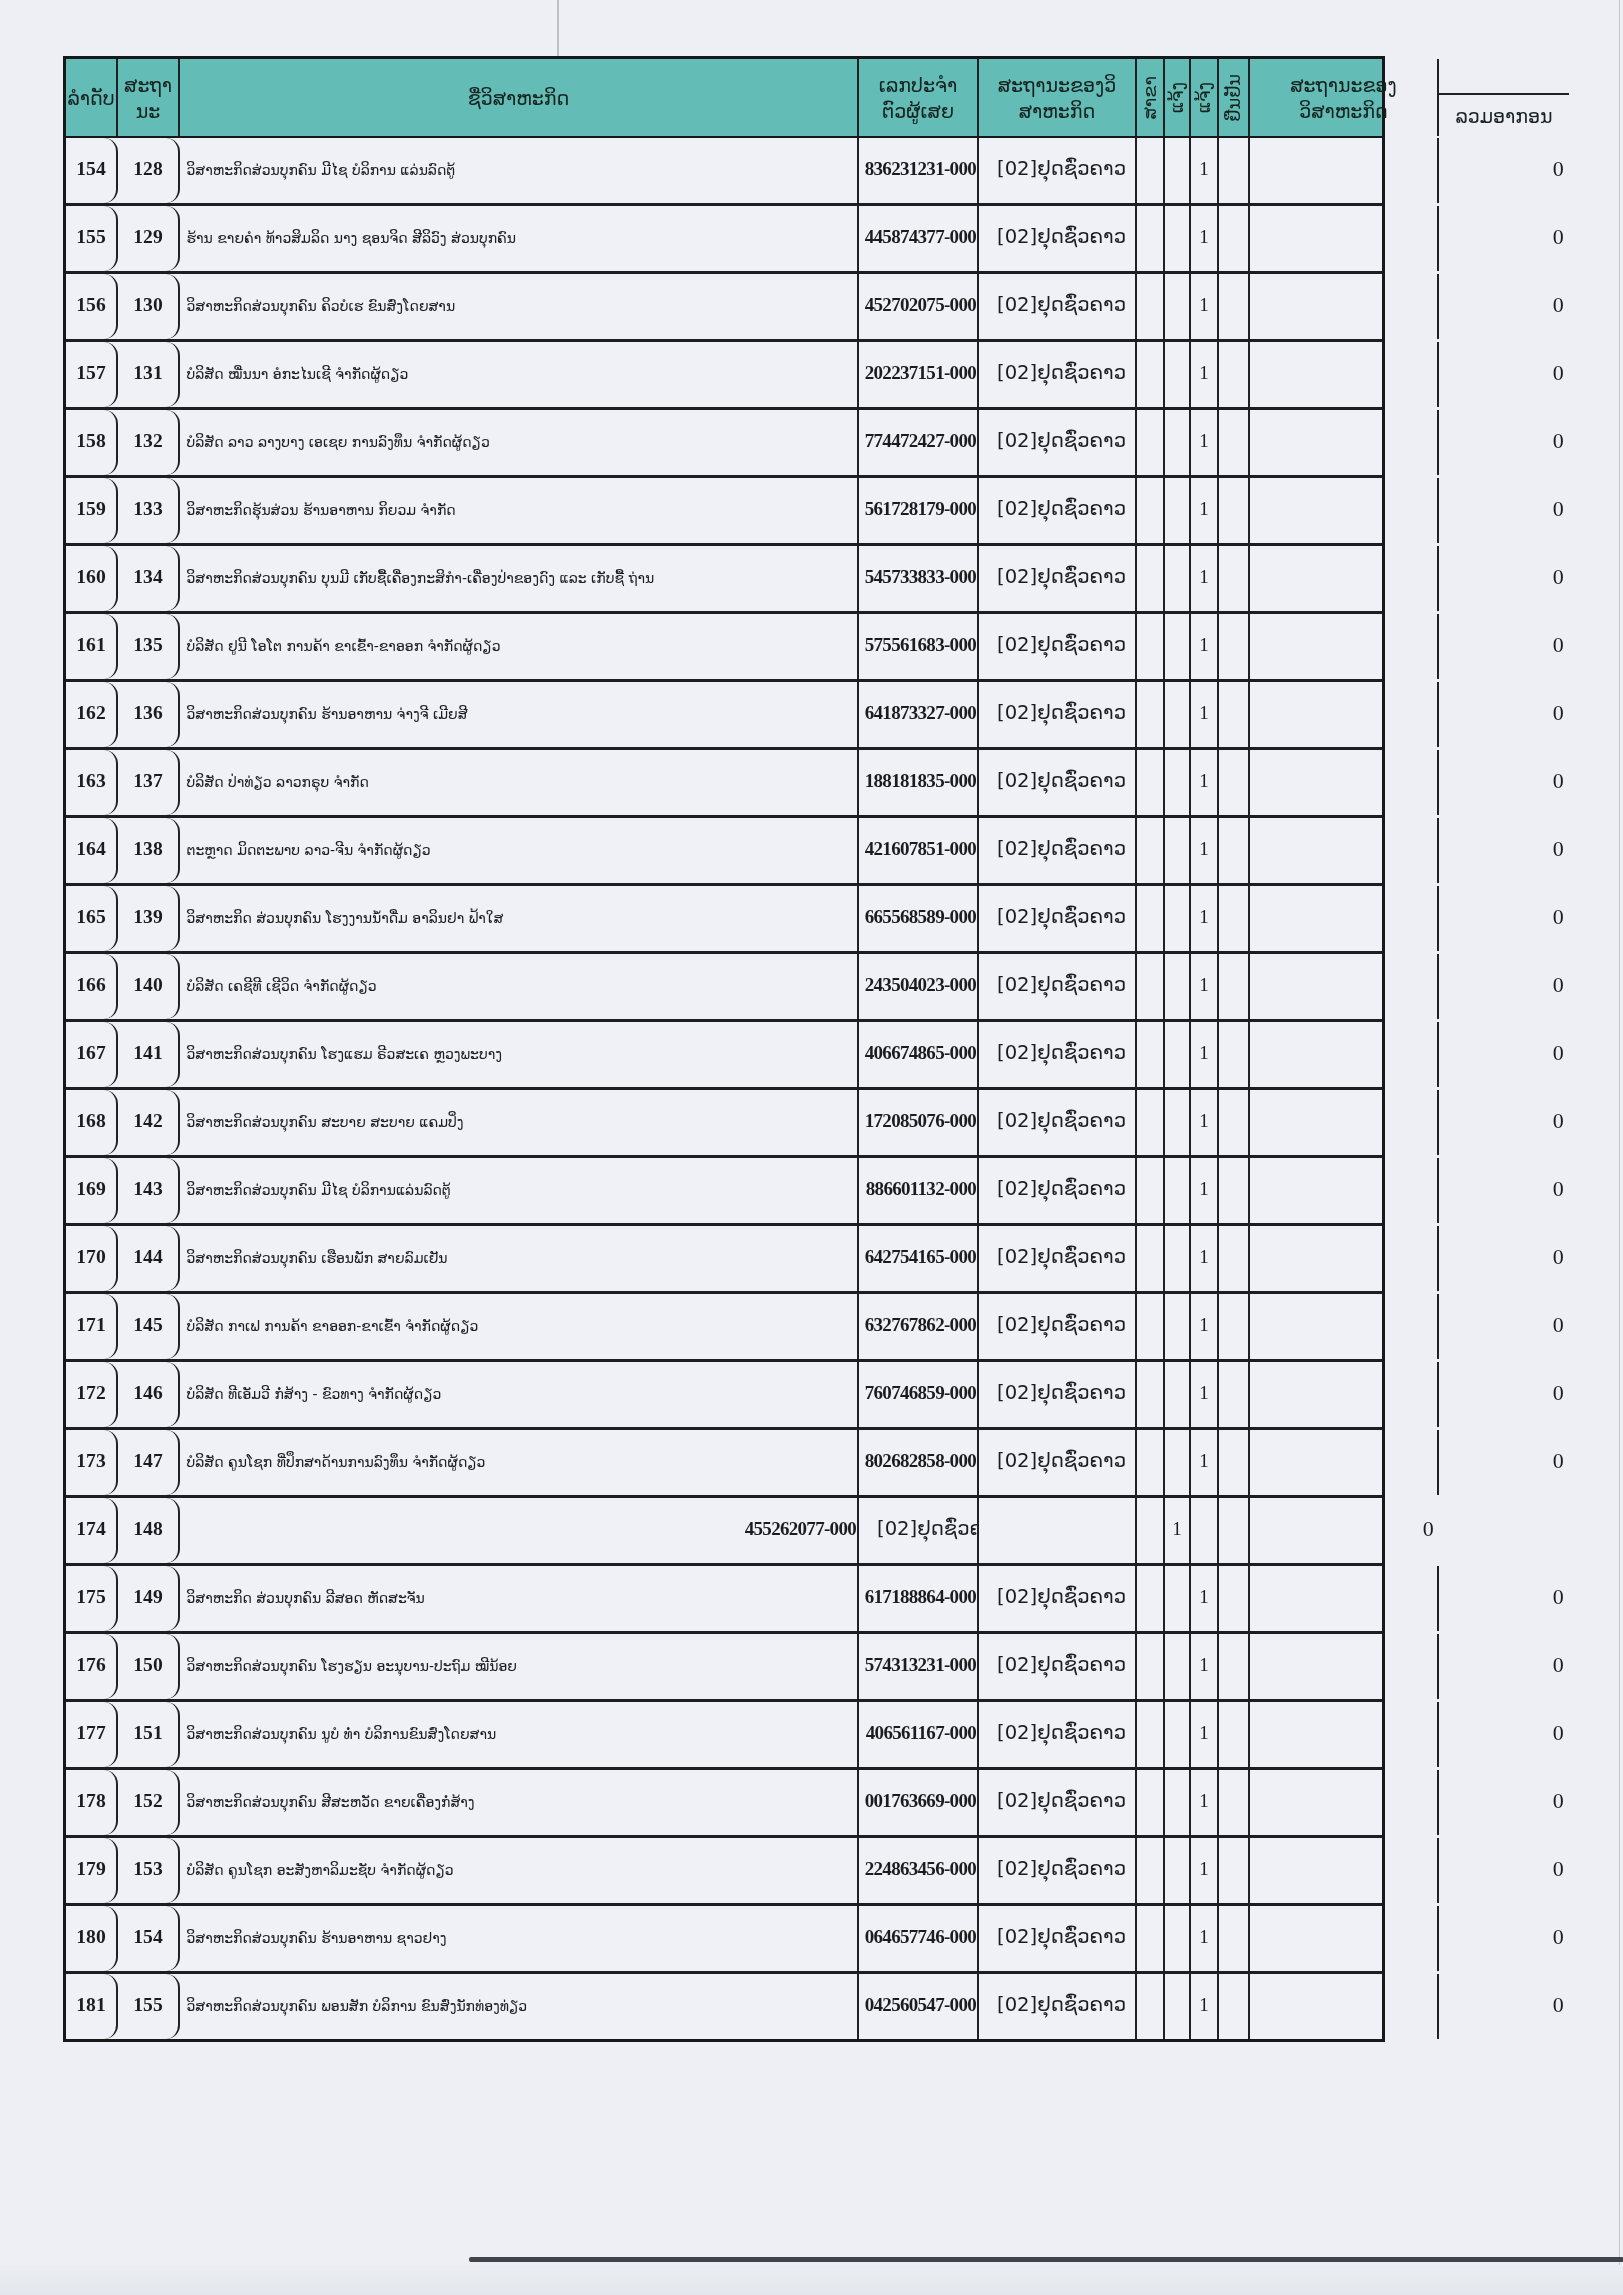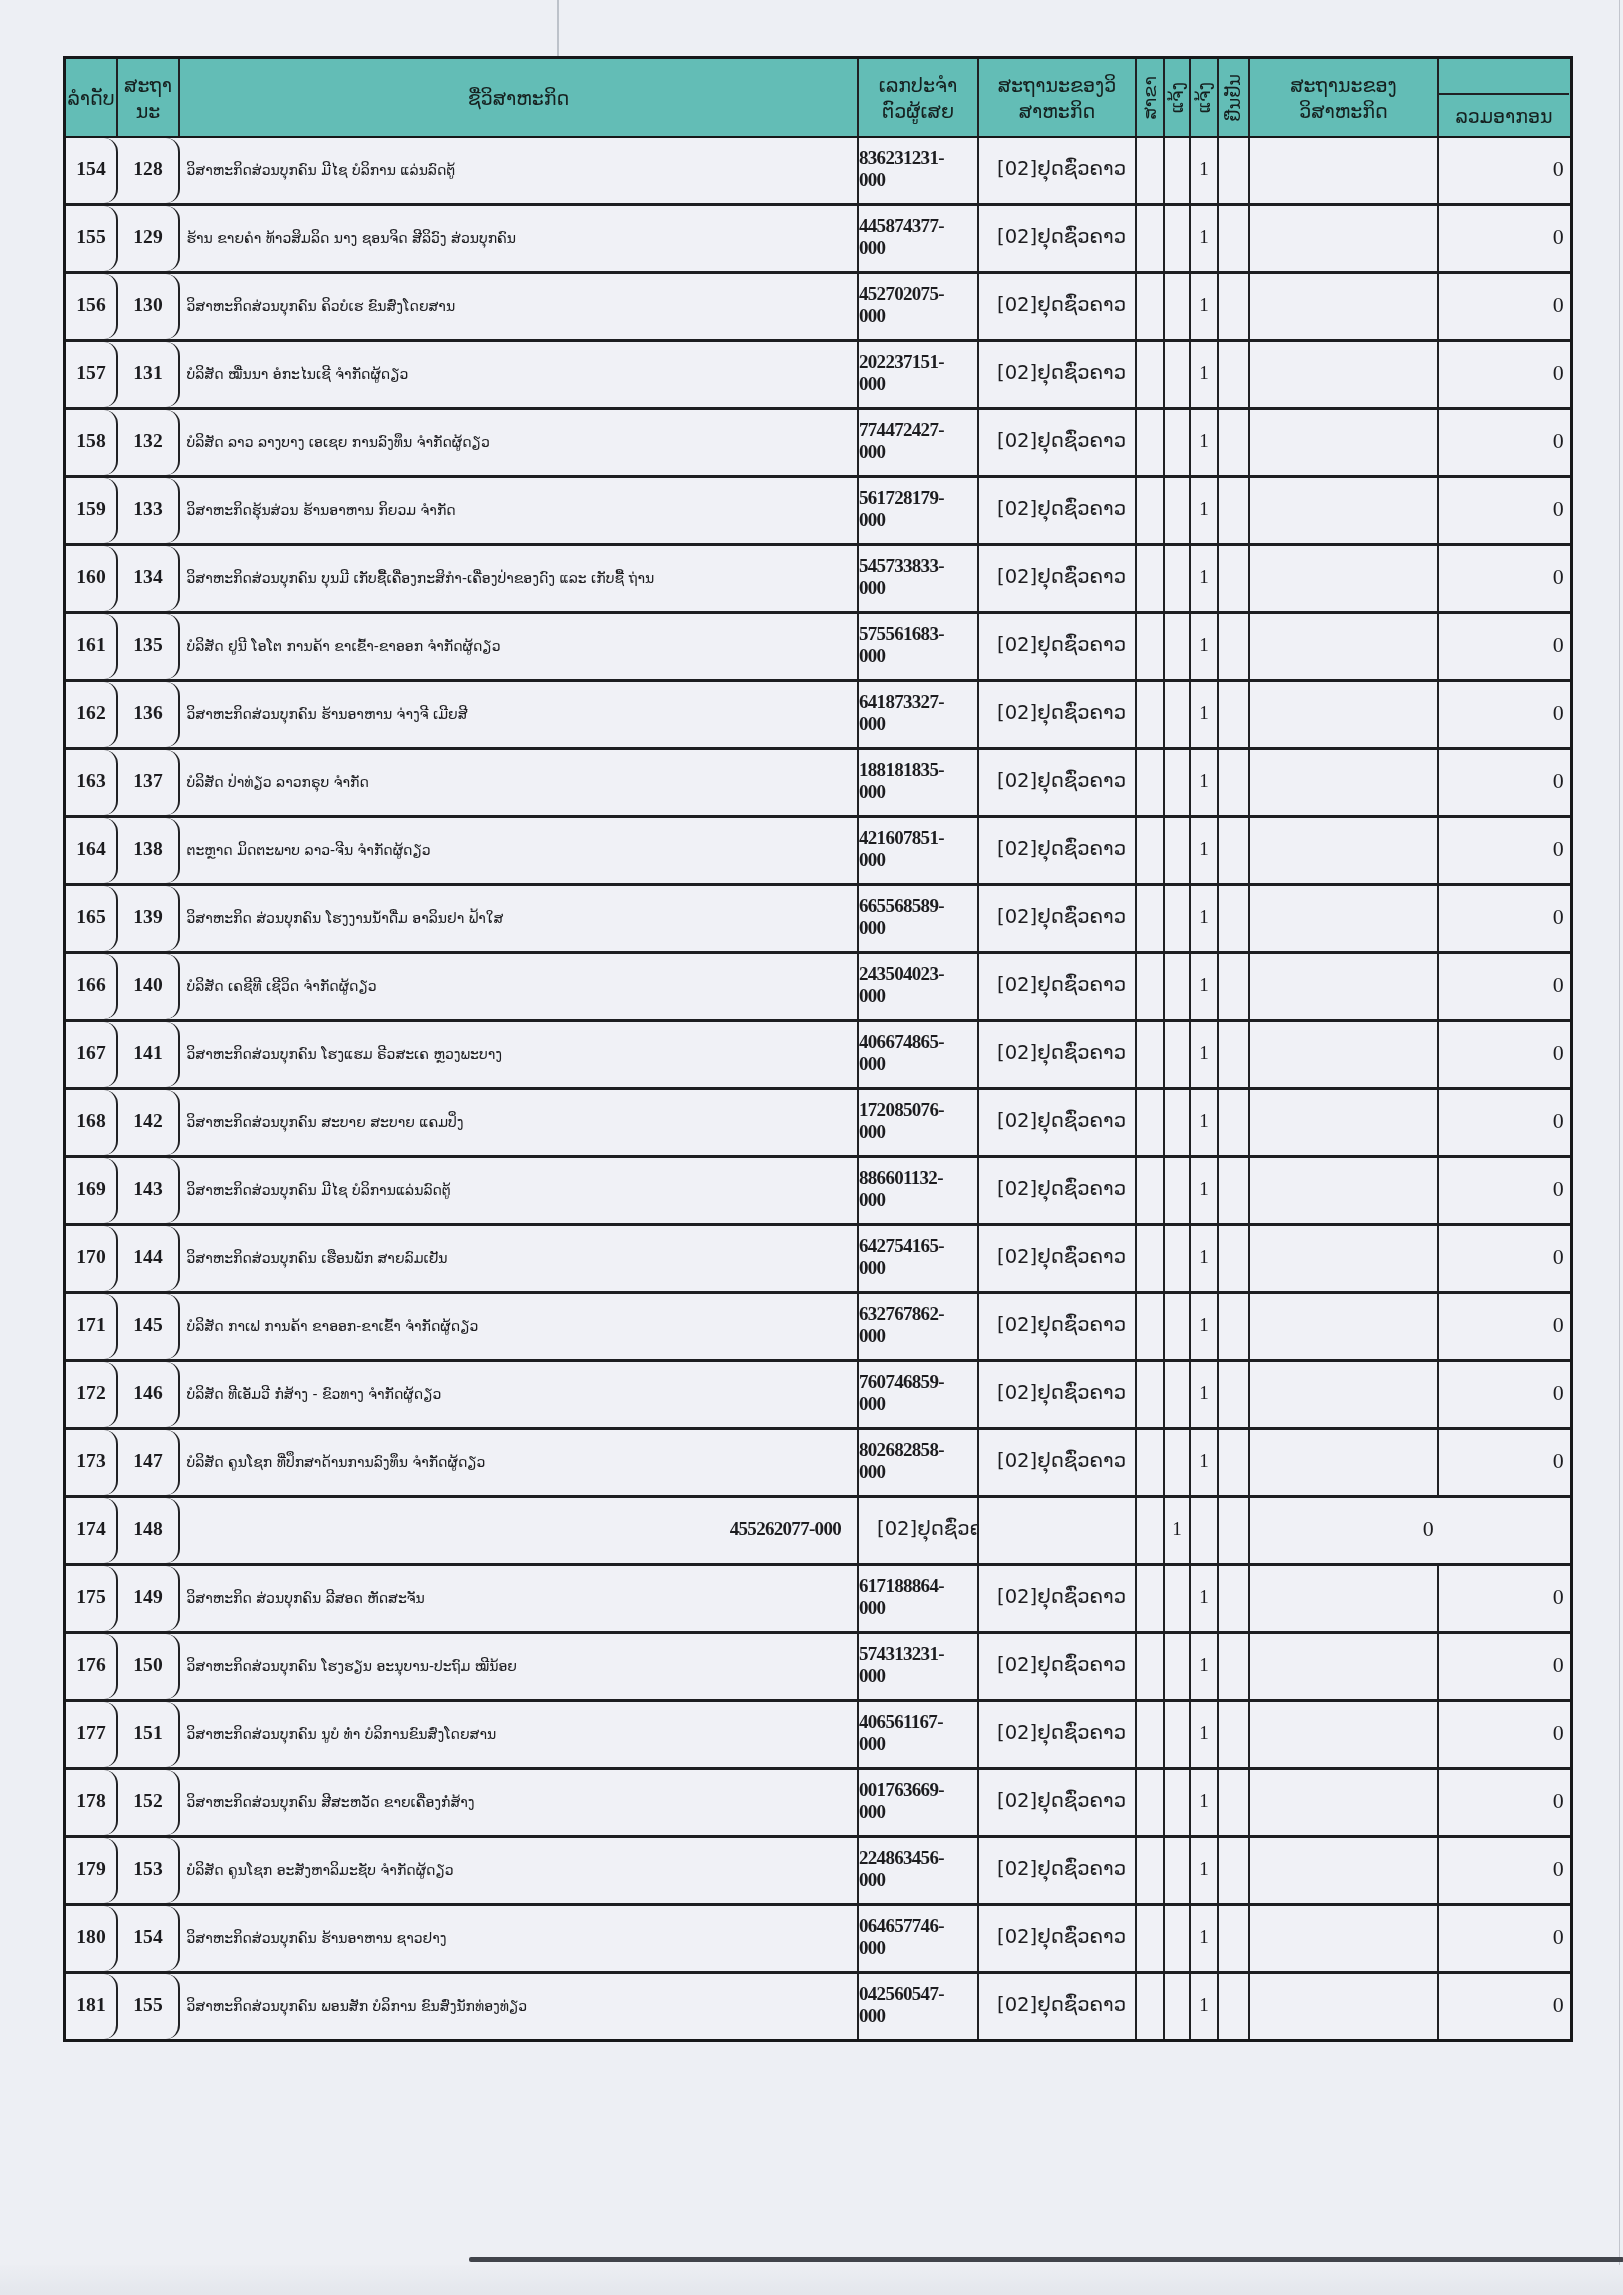--- a/index.html
+++ b/index.html
@@ -12,21 +12,21 @@
   }
   
   .artifact{position:absolute;}
   #top-line{left:557px;top:0;width:2px;height:56px;background:rgba(150,156,168,.55);}
   #right-edge{right:2.6px;top:0;width:1.3px;height:2295px;background:rgba(130,136,148,.4);}
   #bottom-scan-line{left:469px;top:2257px;width:1155px;height:4.6px;background:#41444b;border-radius:2px;}
   #bottom-shade{left:0;top:2265px;width:1623px;height:31px;background:linear-gradient(#eceef3,#e3e6ec);}
 
   
   #reg-table{
-    position:absolute;left:63px;top:56px;width:1510px;
+    position:absolute;left:63px;top:56px;width:1322px;
     border:3.9px solid #17181a;
     background:#f1f2f7;
     box-sizing:border-box;
   }
   .cols{
     display:grid;
     grid-template-columns:52px 62px 679px 120px 158px 28px 26px 28px 31px 189px 130px;
   }
   .cell{
     border-right:2px solid #202124;
@@ -52,21 +52,21 @@
   #h-total{padding:0;align-items:stretch;justify-content:flex-start;}
   #h-total .h-top{height:34px;border-bottom:2px solid #202124;}
   #h-total .h-bottom{flex:1;display:flex;align-items:center;justify-content:center;font-size:19px;}
 
   
   .trow{border-bottom:3.3px solid #1d1e21;min-height:65px;background:#f0f1f6;}
   .trow:last-child{border-bottom:none;}
   .tcell{font-size:19.6px;padding-bottom:3.9px;}
   .num{font-family:"Liberation Serif",serif;font-weight:700;font-size:19.6px;letter-spacing:0;border-radius:14px;}
   .name-cell{justify-content:flex-start;text-align:right;padding:5.2px 9.2px 6.5px 6.5px;line-height:30px;font-size:14px;}
-  .taxid-cell{justify-content:flex-end;padding-right:16px;font-family:"Liberation Serif",serif;font-weight:700;font-size:19px;letter-spacing:-0.7px;}
+  .taxid-cell{justify-content:flex-end;padding-right:1px;font-family:"Liberation Serif",serif;font-weight:700;font-size:19px;letter-spacing:-0.7px;}
   .status-cell{justify-content:flex-start;padding-left:18px;font-size:19.6px;white-space:nowrap;overflow:hidden;}
   .flag-cell{font-family:"Liberation Serif",serif;font-size:19px;font-weight:400;}
   .total-cell{justify-content:flex-end;padding-right:5.2px;font-family:"Liberation Serif",serif;font-size:22px;}
 </style>
 </head>
 <body>
 
 <div class="artifact" id="top-line"></div>
 <div class="artifact" id="right-edge"></div>
 <div class="artifact" id="bottom-scan-line"></div>

